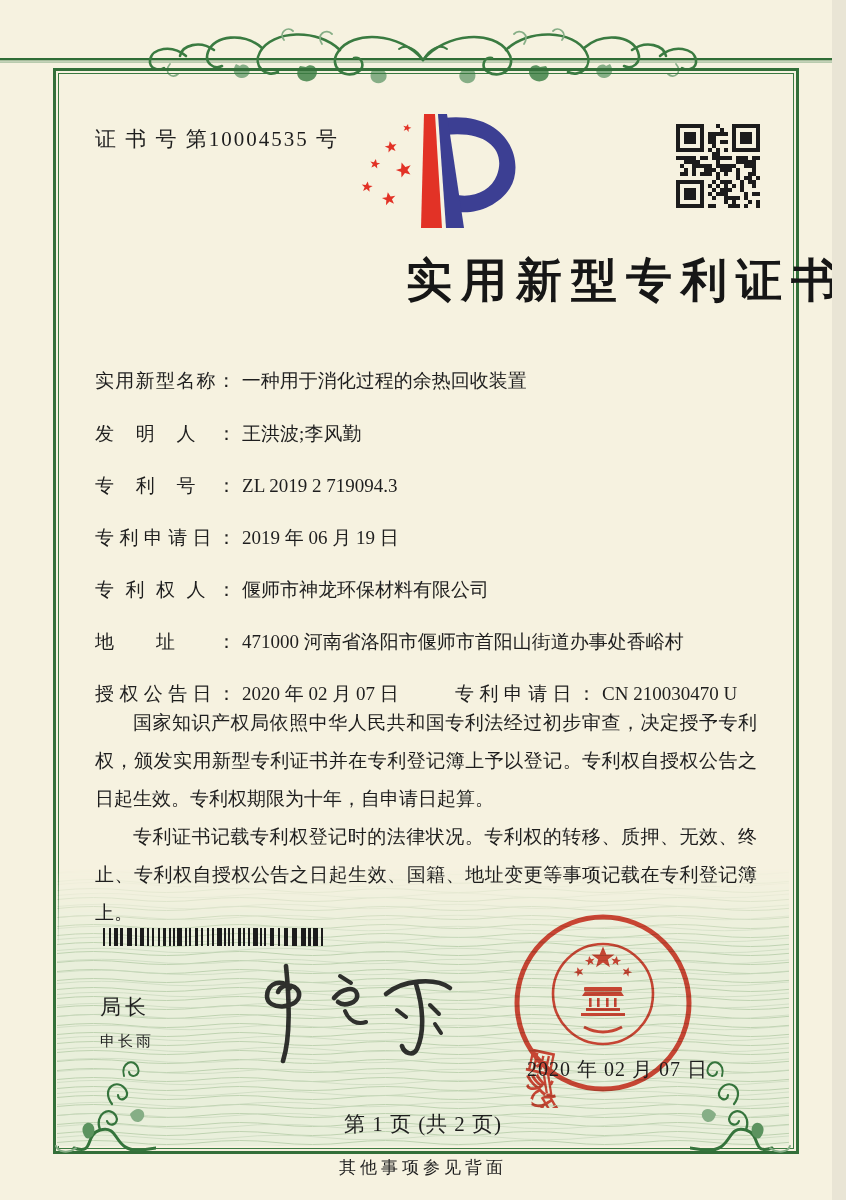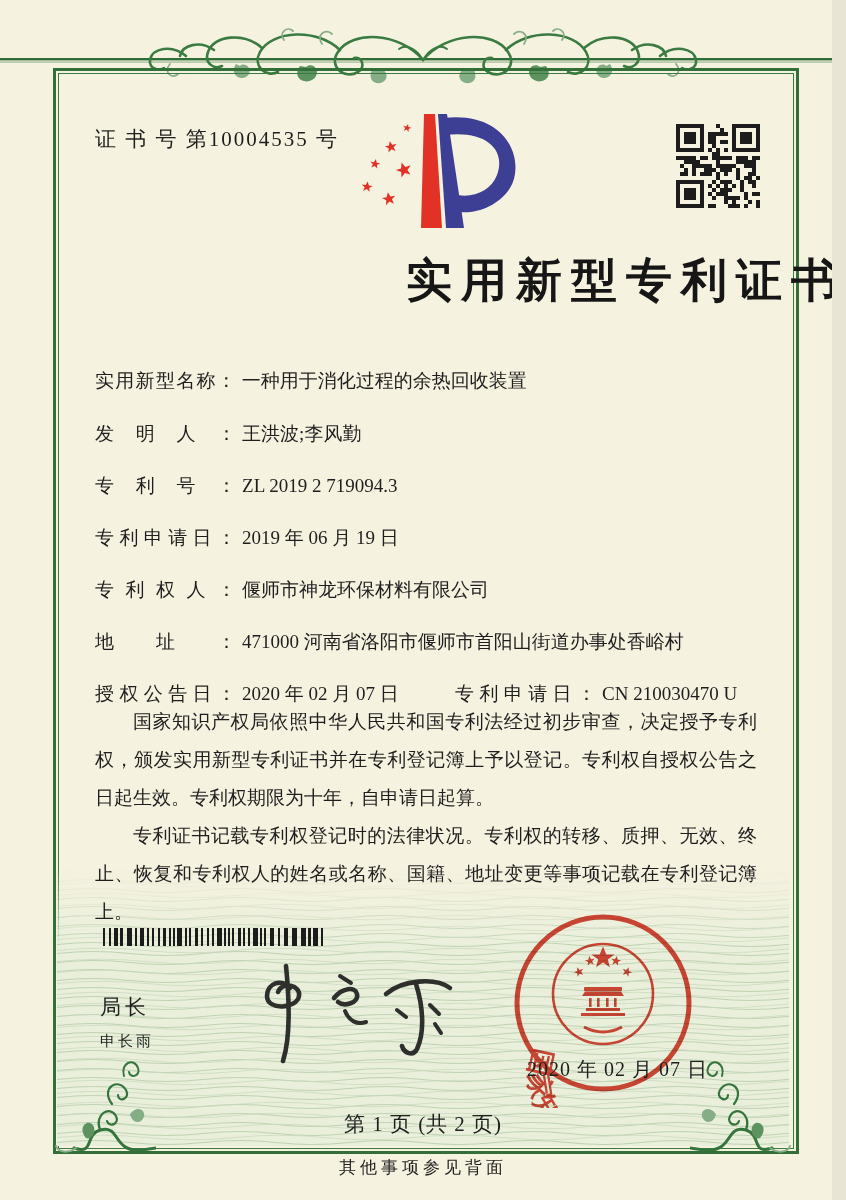--- a/index.html
+++ b/index.html
@@ -27,21 +27,21 @@
   .r4{top:577px}.r5{top:629px}.r6{top:681px}
   .flabel{display:inline-block;}
   .n6{letter-spacing:1.3px}
   .n5{letter-spacing:5.4px}
   .n4{letter-spacing:11.5px}
   .n3{letter-spacing:21.7px}
   .n2{letter-spacing:42px}
   .colon{display:inline-block;margin-right:6px;}
   .fgroup.second{position:absolute;left:360px;top:0;white-space:nowrap;}
   .bodytext{left:95px;top:704px;width:662px;font-size:19px;line-height:38px;
-            text-align:justify;font-family:Liberation Mono, monospace;}
+            text-align:justify;}
   .bodytext p{margin:0;text-indent:2em;}
   .director{left:100px;top:993px;font-size:21px;letter-spacing:4px;}
   .director-name{left:100px;top:1032px;font-size:15px;letter-spacing:3px;}
   .seal-date{left:527px;top:1056px;font-size:20px;letter-spacing:1px;
              color:#1d1d1d;z-index:6;}
   .page-num{left:53px;top:1110px;width:740px;text-align:center;font-size:21px;
             letter-spacing:1px;}
   .back-note{left:0;top:1156px;width:846px;text-align:center;font-size:17px;
              letter-spacing:4px;}
   
@@ -369,21 +369,21 @@
   <div class="field r5">
     <span class="flabel n2">地址</span><span class="colon">：</span><span class="fvalue">471000 河南省洛阳市偃师市首阳山街道办事处香峪村</span>
   </div>
   <div class="field r6">
     <span class="fgroup"><span class="flabel n5">授权公告日</span><span class="colon">：</span><span class="fvalue">2020 年 02 月 07 日</span></span>
     <span class="fgroup second"><span class="flabel n5">专利申请日</span><span class="colon">：</span><span class="fvalue">CN 210030470 U</span></span>
   </div>
 
   <div class="abs bodytext">
     <p>国家知识产权局依照中华人民共和国专利法经过初步审查，决定授予专利权，颁发实用新型专利证书并在专利登记簿上予以登记。专利权自授权公告之日起生效。专利权期限为十年，自申请日起算。</p>
-    <p>专利证书记载专利权登记时的法律状况。专利权的转移、质押、无效、终止、恢复和专利权人的姓名或名称、国籍、地址变更等事项记载在专利登记簿上。</p>
+    <p>专利证书记载专利权登记时的法律状况。专利权的转移、质押、无效、终止、专利权自授权公告之日起生效、国籍、地址变更等事项记载在专利登记簿上。</p>
   </div>
 
   <svg class="abs barcode" id="barcode" width="222" height="18" viewBox="0 0 222 18" fill="#1c1c1c">
       <rect x="0" y="0" width="2" height="18"></rect>
       <rect x="6" y="0" width="2" height="18"></rect>
       <rect x="11" y="0" width="4" height="18"></rect>
       <rect x="17" y="0" width="3" height="18"></rect>
       <rect x="24" y="0" width="5" height="18"></rect>
       <rect x="32" y="0" width="2" height="18"></rect>
       <rect x="37" y="0" width="4" height="18"></rect>

